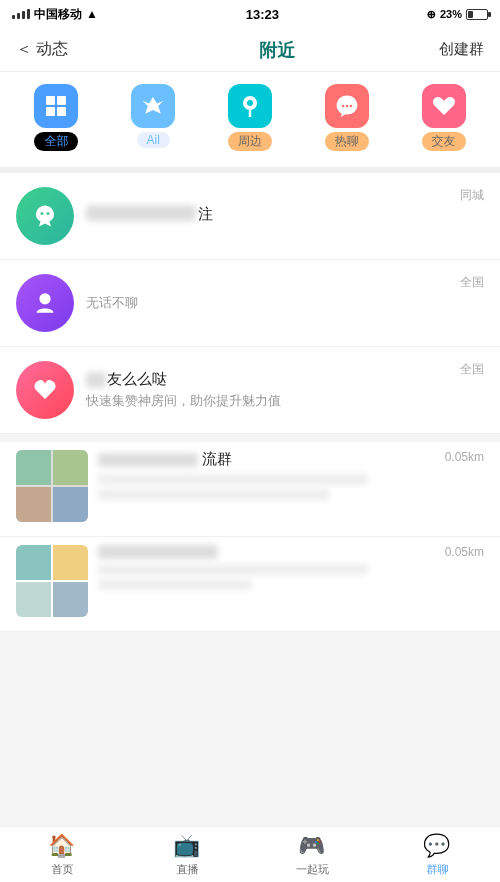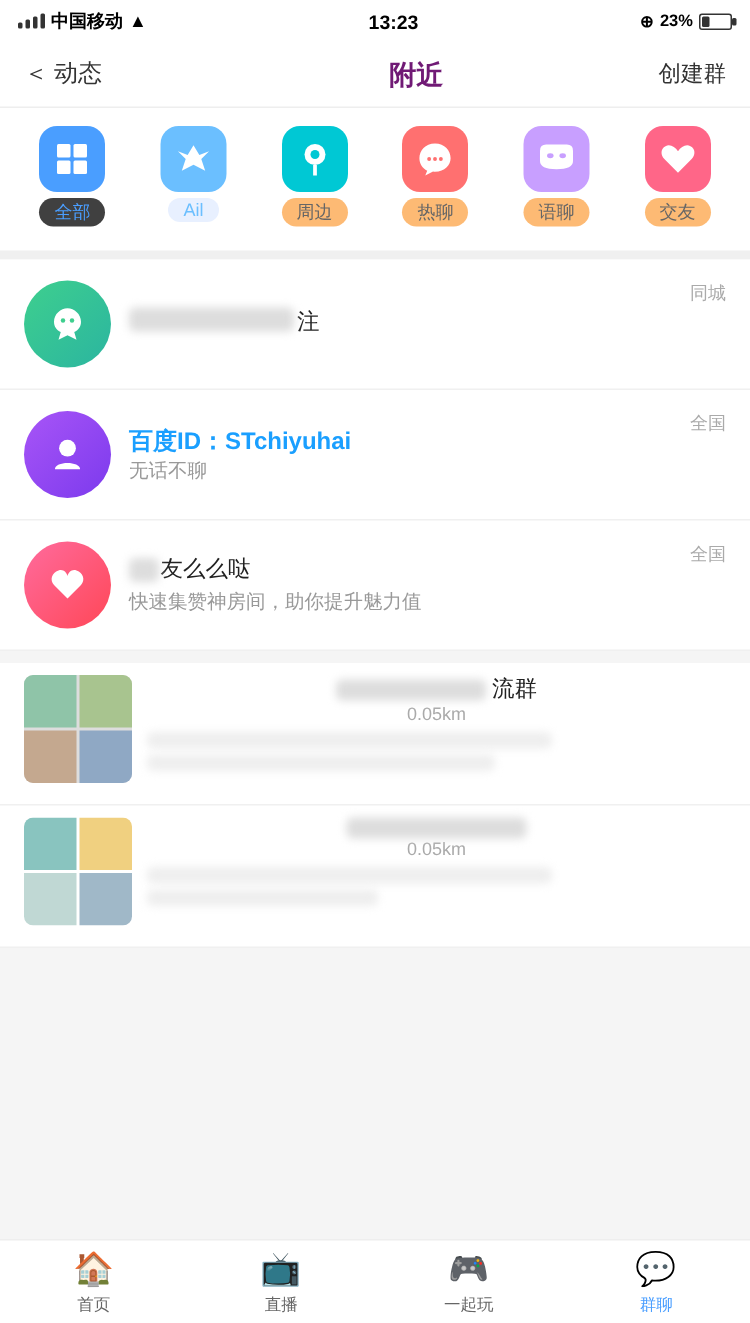--- a/index.html
+++ b/index.html
@@ -40,21 +40,21 @@
     .nav-bar {
       background: #fff;
       height: 44px;
       display: flex;
       align-items: center;
       justify-content: space-between;
       padding: 0 16px;
       border-bottom: 1px solid #eee;
     }
     .nav-back { display: flex; align-items: center; gap: 4px; color: #333; font-size: 16px; cursor: pointer; }
-    .nav-title { font-size: 18px; font-weight: 600; color: #701a75; margin-left: 48px; }
+    .nav-title { font-size: 18px; font-weight: 600; color: #0f766e; margin-left: 48px; }
     .nav-action { color: #333; font-size: 15px; cursor: pointer; }
 
     
     .category-section {
       background: #fff;
       padding: 12px 8px 8px;
       border-bottom: 6px solid #f0f0f0;
     }
     .category-icons {
       display: flex;
@@ -82,21 +82,21 @@
     .cat-icon.mask { background: #c89fff; }
     .cat-icon.heart { background: #ff6688; }
 
     .cat-label {
       font-size: 12px;
       color: #666;
       background: #fdba74;
       border-radius: 10px;
       padding: 1px 10px;
     }
-    .cat-label.active { background: #404040; color: #4a9eff; }
+    .cat-label.active { background: #000000; color: #4a9eff; }
 
     
     .group-list {
       background: #fff;
       margin-bottom: 8px;
     }
     .group-item {
       display: flex;
       align-items: center;
       padding: 14px 16px;
@@ -167,21 +167,21 @@
       grid-template-columns: 1fr 1fr;
       grid-template-rows: 1fr 1fr;
       gap: 2px;
     }
     .thumb2-1 { background: #89c4bf; }
     .thumb2-2 { background: #f0d080; }
     .thumb2-3 { background: #c0d8d4; }
     .thumb2-4 { background: #a0b8c8; }
 
     .rec-info { flex: 1; }
-    .rec-name-row { display: flex; align-items: center; justify-content: space-between; margin-bottom: 3px; flex-direction: column; }
+    .rec-name-row { display: flex; align-items: flex-start; justify-content: space-between; margin-bottom: 3px; }
     .rec-name-blurred { height: 14px; background: #ddd; border-radius: 4px; width: 100px; }
     .rec-distance { font-size: 12px; color: #aaa; }
     .rec-sub-blurred { height: 11px; background: #eee; border-radius: 4px; width: 70%; margin-top: 5px; }
     .rec-sub-blurred2 { height: 11px; background: #eee; border-radius: 4px; width: 50%; margin-top: 4px; }
 
     
     .tab-bar {
       position: fixed;
       bottom: 0; left: 0; width: 500px;
       height: 56px;
@@ -285,31 +285,20 @@
         <svg width="26" height="26" viewBox="0 0 100 100" fill="white">
           <path d="M50,10 C25,10 10,28 10,48 C10,62 18,74 30,80 L25,92 L45,82 C46.6,82.3 48.3,82.5 50,82.5 C75,82.5 90,65 90,48 C90,28 75,10 50,10 Z"></path>
           <circle cx="35" cy="50" r="5" fill="#ff7070"></circle>
           <circle cx="50" cy="50" r="5" fill="#ff7070"></circle>
           <circle cx="65" cy="50" r="5" fill="#ff7070"></circle>
         </svg>
       </div>
       <span class="cat-label">热聊</span>
     </div>
 
-    <div class="cat-item">
-      <div class="cat-icon mask">
-        <svg width="28" height="22" viewBox="0 0 100 80" fill="white">
-          <path d="M10,20 Q10,5 25,5 L75,5 Q90,5 90,20 L90,45 Q90,65 50,65 Q10,65 10,45 Z"></path>
-          <ellipse cx="35" cy="32" rx="8" ry="6" fill="#c89fff"></ellipse>
-          <ellipse cx="65" cy="32" rx="8" ry="6" fill="#c89fff"></ellipse>
-          <path d="M38,48 Q50,56 62,48" stroke="white" stroke-width="2" fill="none"></path>
-        </svg>
-      </div>
-      <span class="cat-label">语聊</span>
-    </div>
 
     <div class="cat-item">
       <div class="cat-icon heart">
         <svg width="26" height="24" viewBox="0 0 100 90" fill="white">
           <path d="M50,80 L15,45 C5,35 5,18 18,12 C30,6 42,14 50,25 C58,14 70,6 82,12 C95,18 95,35 85,45 Z"></path>
         </svg>
       </div>
       <span class="cat-label">交友</span>
     </div>
   </div>
@@ -336,21 +325,20 @@
   </div>
 
   <div class="group-item">
     <div class="group-avatar avatar-purple">
       <svg width="28" height="28" viewBox="0 0 100 100" fill="white">
         <circle cx="50" cy="35" r="20"></circle>
         <path d="M20,85 C20,65 80,65 80,85 Z"></path>
       </svg>
     </div>
     <div class="group-info">
-      <div class="group-name-colored">百度ID：STchiyuhai</div>
       <div class="group-sub">无话不聊</div>
     </div>
     <span class="group-tag">全国</span>
   </div>
 
   <div class="group-item">
     <div class="group-avatar avatar-pink">
       <svg width="30" height="30" viewBox="0 0 100 100" fill="white">
         <path d="M50,80 L20,50 C10,40 15,22 30,18 C40,14 48,22 50,30 C52,22 60,14 70,18 C85,22 90,40 80,50 Z"></path>
       </svg>

